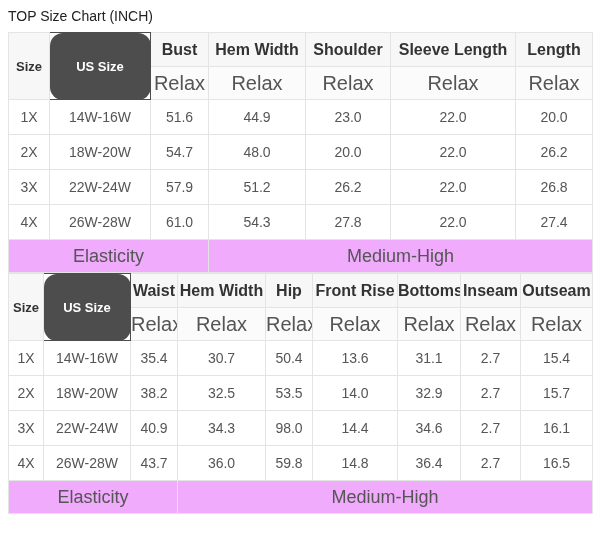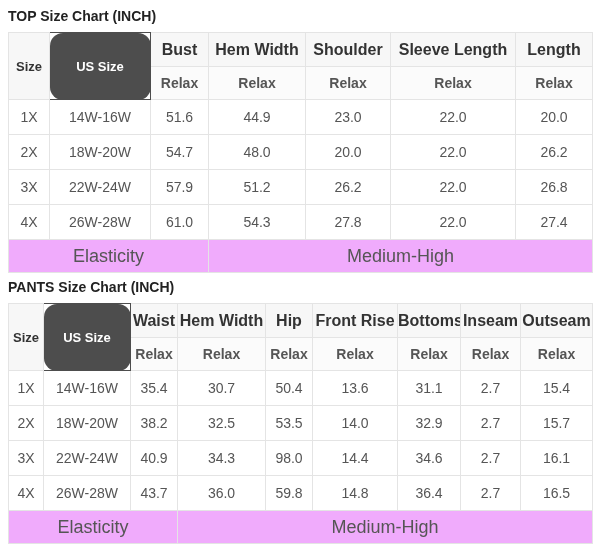--- a/index.html
+++ b/index.html
@@ -5,21 +5,21 @@
   * { margin: 0; padding: 0; box-sizing: border-box; }
   html, body {
     width: 600px; height: 553px;
     background: #ffffff;
     overflow: hidden;
     font-family: "Liberation Sans", sans-serif;
   }
   .page { padding: 0 8px; }
   .chart-title {
     font-size: 14px;
-    font-weight: bold;
+    font-weight: normal;
     color: var(--title-text, #222);
     line-height: 16px;
     margin: 8px 0 8px 0;
   }
   .chart-section + .chart-section .chart-title { margin-top: 6px; }
   table.size-table {
     border-collapse: collapse;
     table-layout: fixed;
     width: 584px;
   }
@@ -33,22 +33,22 @@
   }
   th.col-label {
     height: 34px;
     font-size: 16px;
     font-weight: bold;
     color: var(--header-text, #333);
     background: var(--header-bg, #f7f7f7);
   }
   th.sub-label {
     height: 33px;
-    font-size: 14px;
-    font-weight: bold;
+    font-size: 20px;
+    font-weight: normal;
     color: var(--cell-text, #555);
     background: var(--subheader-bg, #fbfbfb);
   }
   th.rowspan-head {
     font-size: 13px;
     font-weight: bold;
     color: var(--header-text, #333);
     background: var(--header-bg, #f7f7f7);
     margin-top: 36px;
   }
@@ -145,21 +145,20 @@
         </tbody>
         <tfoot>
           <tr>
             <td colspan="3">Elasticity</td>
             <td colspan="4">Medium-High</td>
           </tr>
         </tfoot>
       </table>
   </section>
   <section class="chart-section">
-    <h2 class="chart-title">PANTS Size Chart (INCH)</h2>
     <table class="size-table">
         <colgroup>
           <col style="width: 35px;">
           <col style="width: 87px;">
           <col style="width: 47px;">
           <col style="width: 88px;">
           <col style="width: 47px;">
           <col style="width: 85px;">
           <col style="width: 63px;">
           <col style="width: 60px;">

